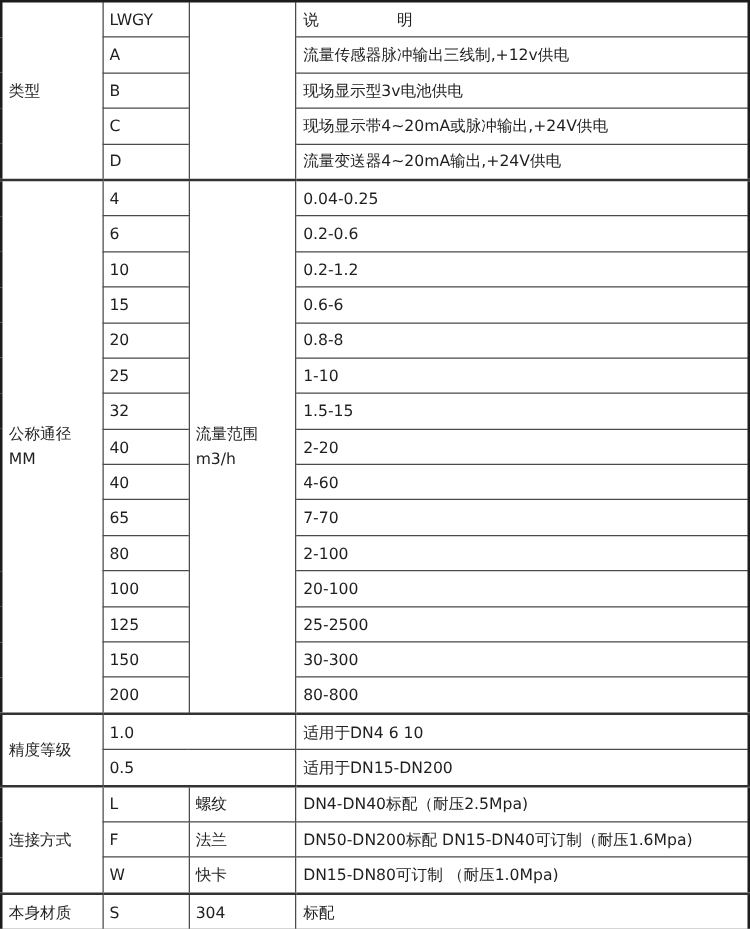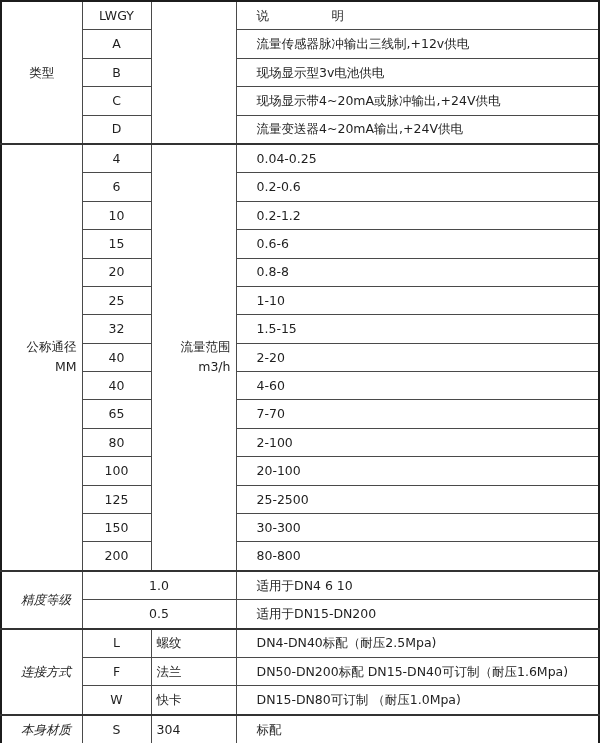--- a/index.html
+++ b/index.html
@@ -17,25 +17,25 @@
   td {
     border: 1px solid #4a4a4a;
     padding: 1px 5px;
     height: 25.4px;
     vertical-align: middle;
     overflow: hidden;
     white-space: nowrap;
     line-height: 1.25;
   }
   tr.sec td { border-top: 2px solid #333333; }
-  .center { text-align: center; }
+  .center { }
   .left   { text-align: left; }
-  .grouplab { padding-left: 19px; font-style: italic; }
-  .twoline div { text-align: right; line-height: 1.6; }
-  .descpad { padding-left: 20px; }
+  .grouplab { padding-left: 5px; }
+  .twoline div { text-align: left; line-height: 1.6; }
+  .descpad { padding-left: 6px; }
 </style>
 </head>
 <body>
 
 <div class="page">
 <table class="spec">
   <colgroup>
     <col style="width:81px">
         <col style="width:69px">
         <col style="width:85px">

